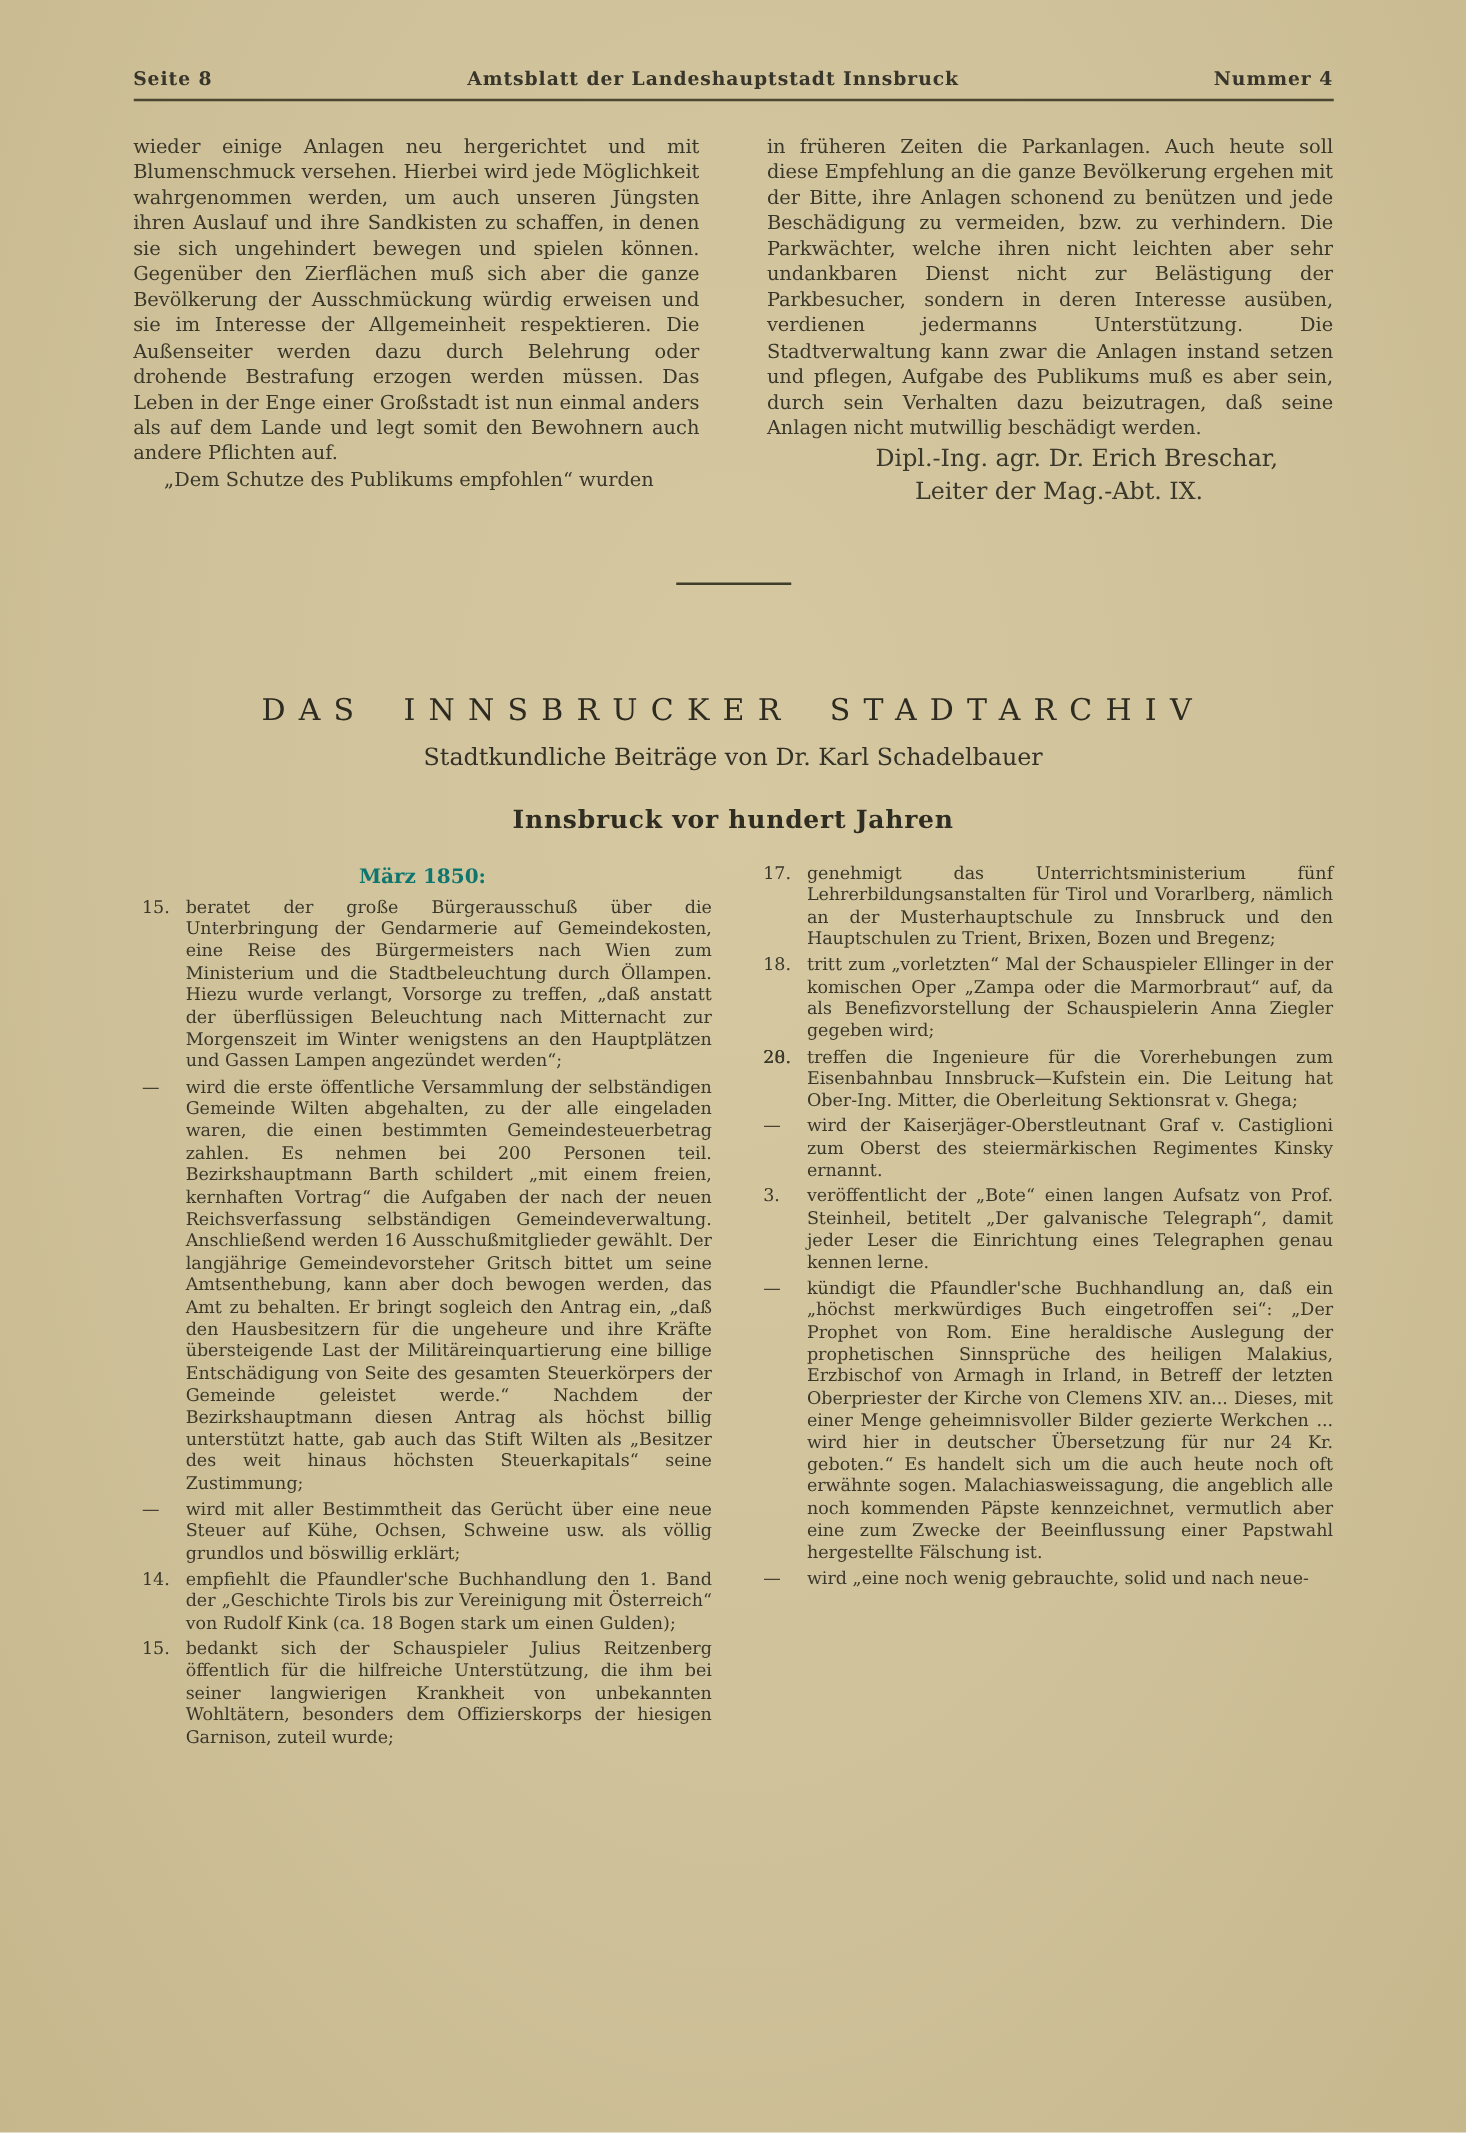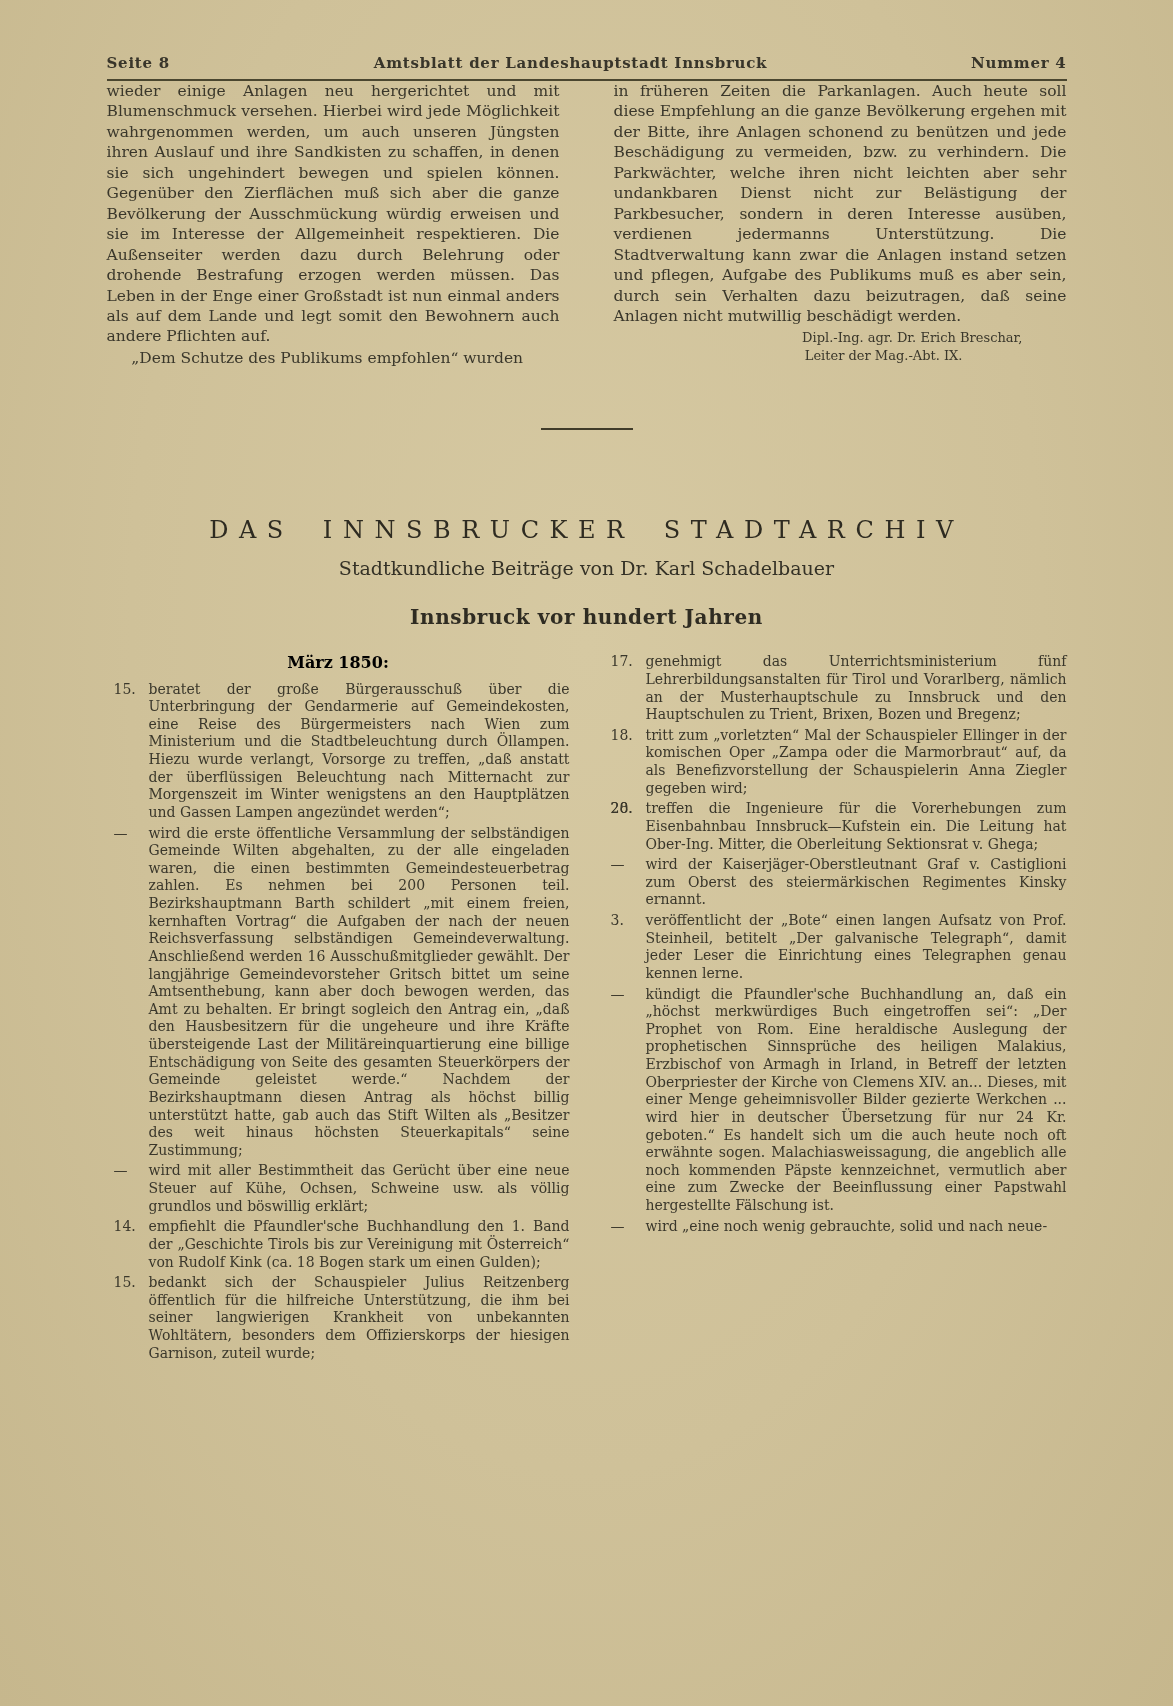--- a/index.html
+++ b/index.html
@@ -40,28 +40,29 @@
   }
   .head-rule {
     border: 0;
     border-top: 2px solid #4a462f;
     margin: 7px 0 0 0;
   }
   
   .lead {
     display: flex;
     gap: 54px;
+    margin-top: 26px;
     font-size: 15.5px;
     line-height: 1.32;
     text-align: justify;
   }
   .lead .col { flex: 1; min-width: 0; }
   .lead p { margin: 0; }
   .lead p.indent { text-indent: 1.6em; margin-top: 1px; }
-  .signature { margin-top: 3px; font-size: 13px; }
+  .signature { margin-top: 3px; font-size: 19px; }
   .signature .sig1 { text-align: right; padding-right: 44px; }
   .signature .sig2 { text-align: right; padding-right: 104px; }
   
   .section-divider {
     width: 92px;
     height: 2px;
     background: #403c2a;
     margin: 60px auto 0 auto;
   }
   
@@ -96,21 +97,21 @@
     font-size: 14px;
     line-height: 1.26;
     text-align: justify;
   }
   .archive-cols .col { flex: 1; min-width: 0; }
   .month-heading {
     text-align: center;
     font-weight: 700;
     font-size: 16px;
     margin: 0 0 7px 0;
-    color: #000000;
+    color: #0f766e;
   }
   .month-heading.later { margin-top: 14px; }
   .entry {
     position: relative;
     padding-left: 42px;
     margin-bottom: 3px;
   }
   .entry .marker {
     position: absolute;
     left: 7px;

